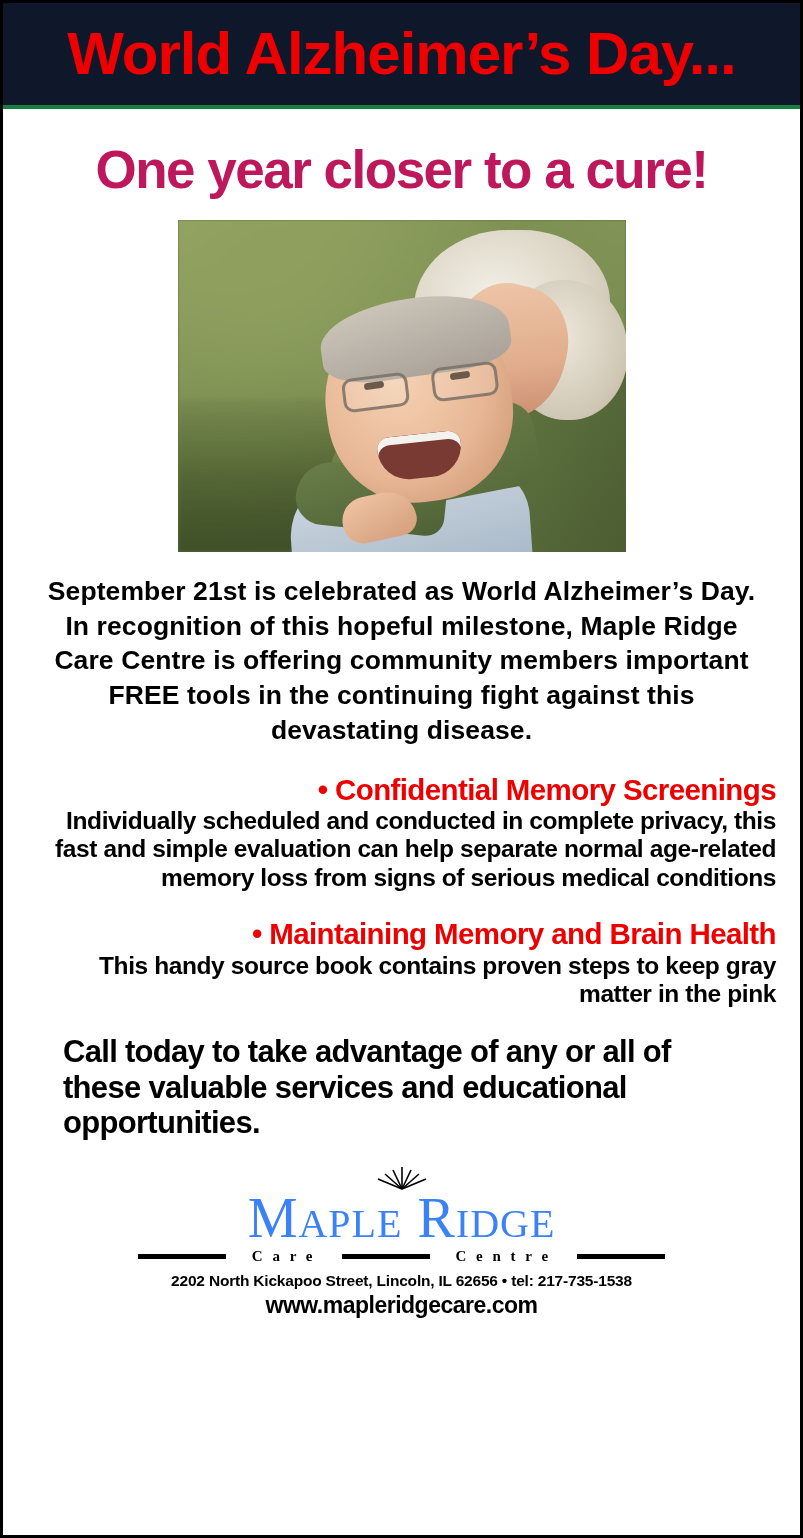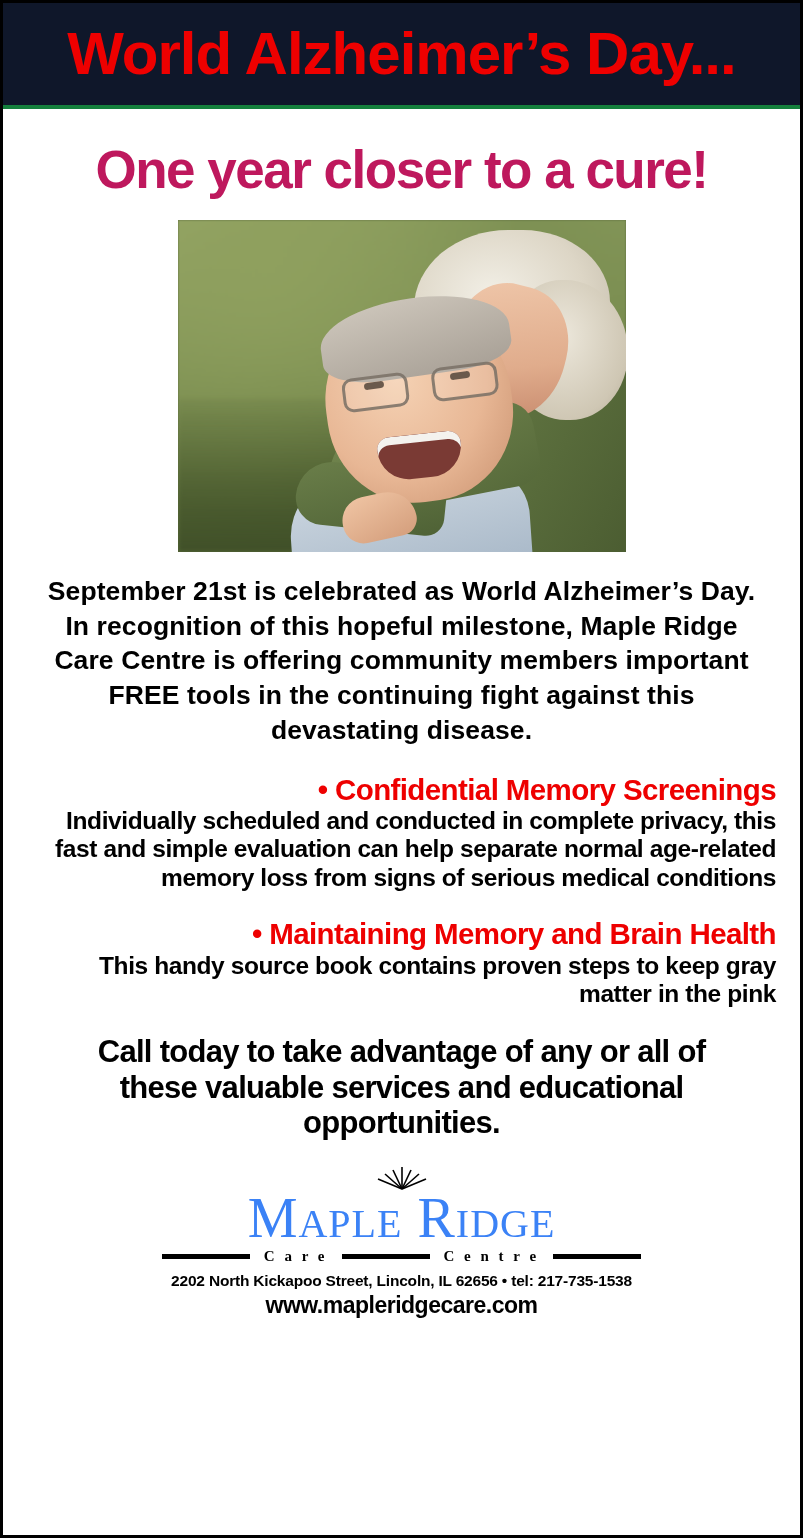--- a/index.html
+++ b/index.html
@@ -251,21 +251,21 @@
     margin-bottom: 1px;
   }
   .offer-desc {
     font-size: 24.5px;
     font-weight: bold;
     line-height: 1.16;
     letter-spacing: -0.4px;
   }
   
   .cta {
-    text-align: center;
+    text-align: left;
     font-size: 31px;
     font-weight: bold;
     line-height: 1.14;
     letter-spacing: -0.7px;
     margin: 26px 60px 0 60px;
   }
   
   .logo-block {
     margin-top: 24px;
     text-align: center;
@@ -284,21 +284,21 @@
     color: #3b82f6;
     white-space: nowrap;
   }
   .logo-name .small-caps {
     font-size: 40px;
   }
   .logo-rule-row {
     display: flex;
     align-items: center;
     justify-content: center;
-    gap: 4px;
+    gap: 16px;
     margin-top: 2px;
   }
   .logo-rule {
     height: 5px;
     background: #000000;
     width: 88px;
   }
   .logo-sub {
     font-family: "Liberation Serif", serif;
     font-size: 15px;

